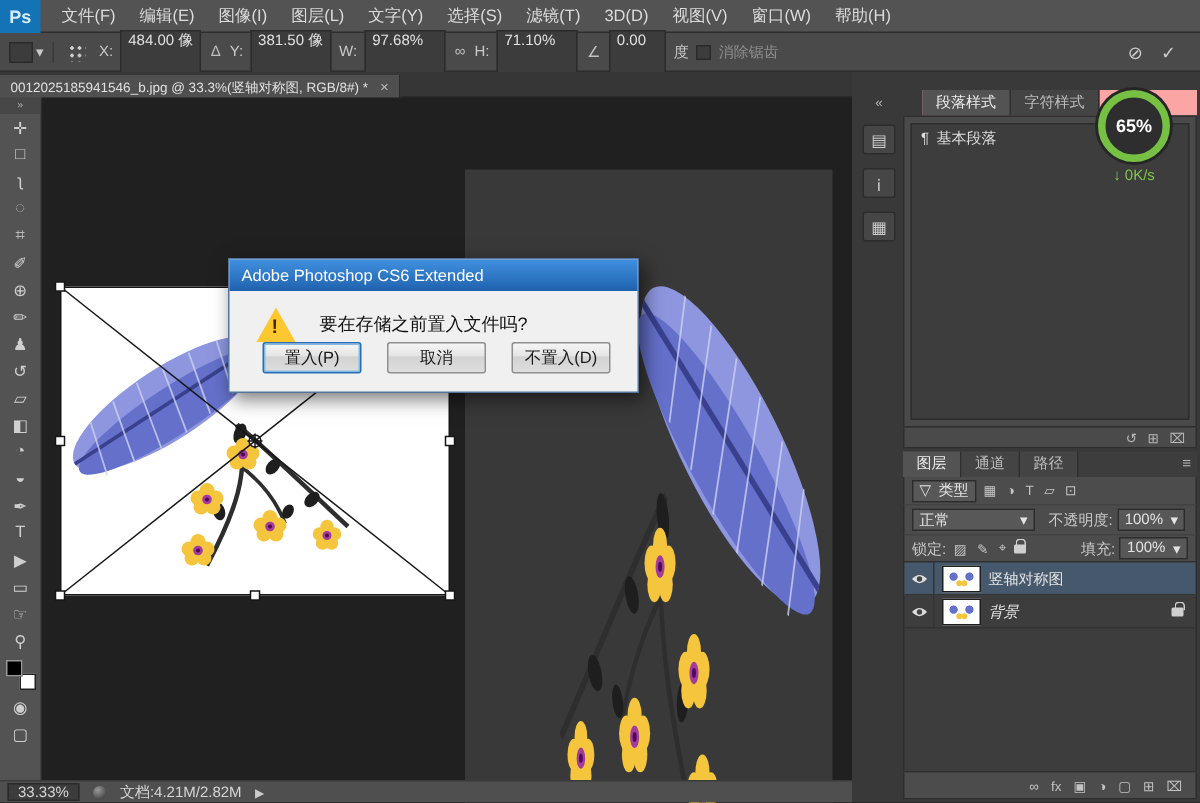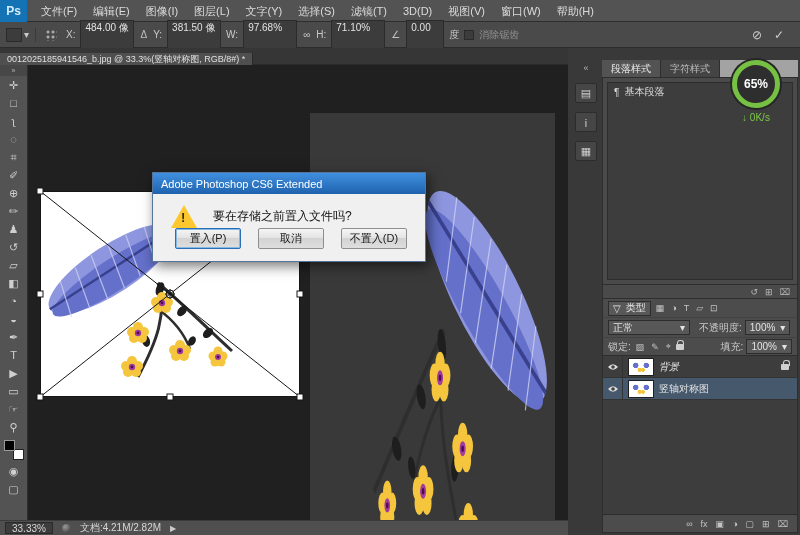--- a/index.html
+++ b/index.html
@@ -26,21 +26,21 @@
            height:29px; line-height:13px; padding:0 4px; min-width:54px; }
   .field.small { min-width:38px; }
   .opt-icon { color:#c0c0c0; padding:0 1px; }
   .checkbox { width:10px; height:10px; background:#3c3c3c; border:1px solid #2a2a2a; display:inline-block; }
   .dim { color:#8f8f8f; }
   .opt-right { margin-left:auto; display:flex; gap:12px; padding-right:10px; font-size:12px; color:#cccccc; }
 
   
   .tabbar { position:absolute; left:0; top:48px; width:568px; height:17px; background:#363636; border-bottom:1px solid #2a2a2a; }
   .doc-tab { display:inline-flex; align-items:center; gap:8px; height:17px; padding:0 7px;
-             background:#4f4f4f; color:#e0e0e0; font-size:9px; border-right:1px solid #2a2a2a;flex-direction:column; }
+             background:#4f4f4f; color:#e0e0e0; font-size:9px; border-right:1px solid #2a2a2a; }
   .tab-close { color:#bbbbbb; font-size:10px; }
 
   
   .toolbar { position:absolute; left:0; top:65px; width:28px; height:455px; background:#535353;
              border-right:1px solid #2e2e2e; display:flex; flex-direction:column; align-items:center; }
   .tb-collapse { height:11px; width:100%; text-align:center; font-size:7px; color:#b5b5b5; line-height:11px; background:#474747; }
   .tool { width:24px; height:18px; display:flex; align-items:center; justify-content:center;
           color:#cfcfcf; font-size:11px; }
   .swatches { position:relative; width:20px; height:20px; margin:4px 0 2px 0; }
   .sw-bg { position:absolute; right:0; bottom:0; width:11px; height:11px; background:#ffffff; border:1px solid #222; }
@@ -55,21 +55,21 @@
   .mirror { transform:scaleX(-1); }
   .overlay { position:absolute; left:12px; top:126px; width:260px; height:206px; overflow:visible; }
 
   
   .right { position:absolute; left:568px; top:48px; width:232px; height:487px; background:#393939; }
   .dock { position:absolute; left:6px; top:14px; width:24px; }
   .dock-collapse { text-align:center; color:#b5b5b5; font-size:9px; height:12px; line-height:12px; }
   .dock-icon { width:22px; height:20px; margin:9px auto; background:#464646; border:1px solid #2c2c2c; border-radius:2px;
                color:#cccccc; font-size:11px; display:flex; align-items:center; justify-content:center; }
   .pg { position:absolute; left:34px; top:12px; right:2px; bottom:2px; display:flex; flex-direction:column; font-size:10px; }
-  .ptabs { display:flex; height:17px; background:#a3a3a3; }
+  .ptabs { display:flex; height:17px; background:#fca5a5;margin-left:13px; }
   .ptab { padding:0 9px; line-height:17px; color:#bdbdbd; background:#444444; border-right:1px solid #2e2e2e; }
   .ptab.active { background:#535353; color:#ececec; }
   .pcontent { height:208px; background:#4a4a4a; border:1px solid #2e2e2e; position:relative; }
   .plist { position:absolute; left:4px; right:4px; top:4px; bottom:4px; background:#3d3d3d; border:1px solid #2d2d2d; }
   .pitem { height:18px; display:flex; align-items:center; gap:5px; padding:0 6px; color:#dddddd; }
   .pfooter { height:14px; background:#4a4a4a; border:1px solid #2e2e2e; border-top:none;
              display:flex; align-items:center; justify-content:flex-end; gap:7px; padding:0 7px; font-size:9px; color:#b8b8b8; }
   .ltabs { display:flex; height:17px; background:#3d3d3d; margin-top:2px; position:relative; }
   .panel-menu { position:absolute; right:4px; top:0; line-height:17px; color:#bbbbbb; }
   .lrowbar { background:#4c4c4c; border-left:1px solid #2e2e2e; border-right:1px solid #2e2e2e;
@@ -359,20 +359,26 @@
           </div>
         </div>
       </div>
 
       <div class="pfooter">
         <span>↺</span>
         <span>⊞</span>
         <span>⌧</span>
       </div>
 
+      <div class="ltabs">
+        <span class="ptab active">图层</span>
+        <span class="ptab">通道</span>
+        <span class="ptab">路径</span>
+        <span class="panel-menu">≡</span>
+      </div>
 
       <div class="lrowbar lfilter">
         <span class="combo">
           <span>▽</span>
           <span>类型</span>
         </span>
         <span class="mini-ico">▦</span>
         <span class="mini-ico">◑</span>
         <span class="mini-ico">T</span>
         <span class="mini-ico">▱</span>
@@ -398,41 +404,41 @@
         <span class="mini-ico">⌖</span>
         <span class="padlock"></span>
         <span style="margin-left:auto">填充:</span>
         <span class="combo">
           <span>100%</span>
           <span>▾</span>
         </span>
       </div>
 
       <div class="llist">
+        <div class="lrow selected">
+          <span class="leye">
+            <svg width="12" height="8">
+                <path d="M1,4 Q6,-1.5 11,4 Q6,9.5 1,4 Z" fill="#dddddd"></path>
+                <circle cx="6" cy="4" r="1.8" fill="#444444"></circle>
+              </svg>
+          </span>
+          <span class="lthumb"></span>
+          <span class="lname">竖轴对称图</span>
+        </div>
         <div class="lrow">
           <span class="leye">
             <svg width="12" height="8">
                 <path d="M1,4 Q6,-1.5 11,4 Q6,9.5 1,4 Z" fill="#dddddd"></path>
                 <circle cx="6" cy="4" r="1.8" fill="#444444"></circle>
               </svg>
           </span>
           <span class="lthumb"></span>
           <span class="lname bg-name">背景</span>
           <span class="padlock"></span>
         </div>
-        <div class="lrow selected">
-          <span class="leye">
-            <svg width="12" height="8">
-                <path d="M1,4 Q6,-1.5 11,4 Q6,9.5 1,4 Z" fill="#dddddd"></path>
-                <circle cx="6" cy="4" r="1.8" fill="#444444"></circle>
-              </svg>
-          </span>
-          <span class="lthumb"></span>
-          <span class="lname">竖轴对称图</span>
-        </div>
       </div>
 
       <div class="lbottom">
         <span>∞</span>
         <span>fx</span>
         <span>▣</span>
         <span>◑</span>
         <span>▢</span>
         <span>⊞</span>
         <span>⌧</span>

